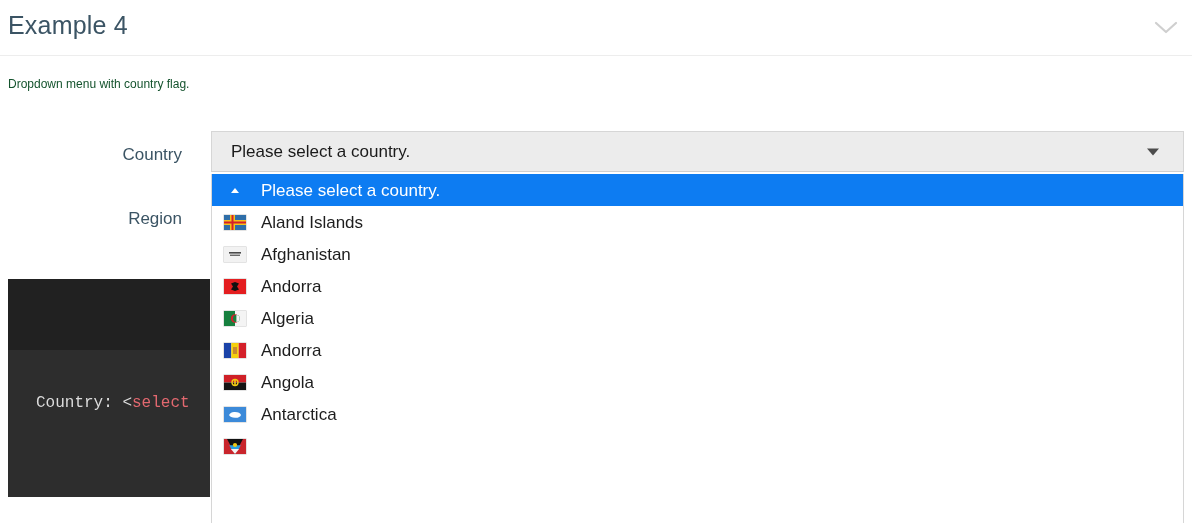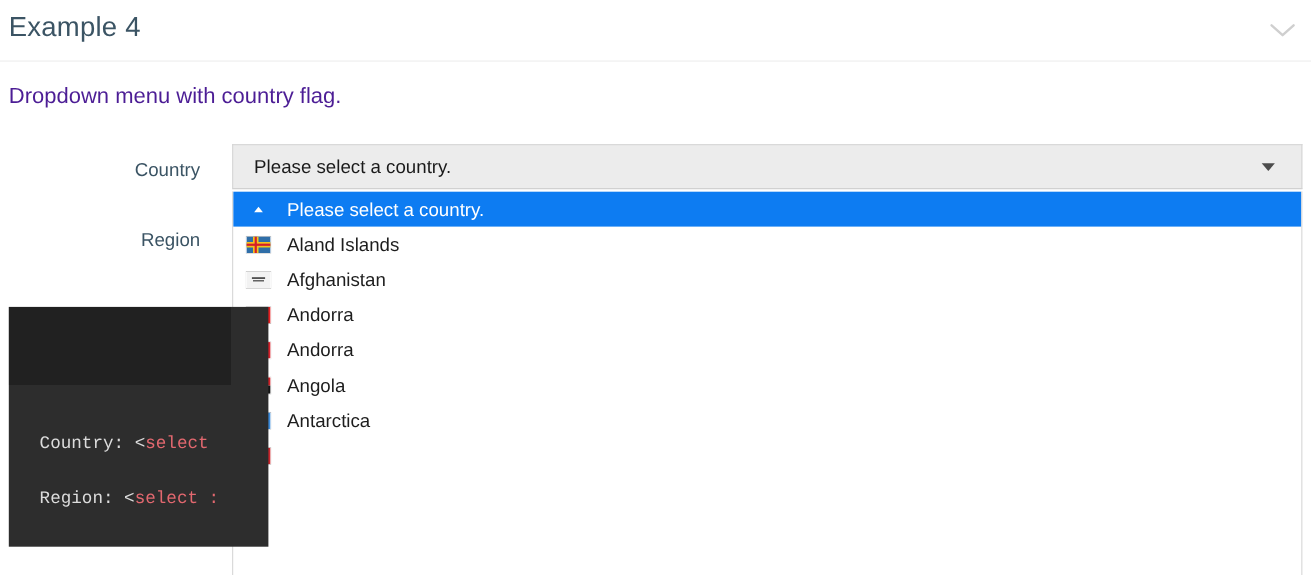--- a/index.html
+++ b/index.html
@@ -42,22 +42,22 @@
     display: flex;
     align-items: center;
     justify-content: center;
   }
   #collapse-toggle svg { display: block; }
 
   
   #description {
     position: absolute;
     left: 8px; top: 77px;
-    font-size: 20px;
-    color: #4c1d95;
+    font-size: 12px;
+    color: #14532d;
     white-space: nowrap;
   }
 
   
   .form-label {
     position: absolute;
     width: 190px;
     text-align: right;
     font-size: 17px;
     color: #3b5464;
@@ -154,21 +154,20 @@
   }
 
   
   #code-block {
     position: absolute;
     left: 8px; top: 279px;
     width: 202px;
     height: 218px;
     background: #2d2d2d;
     overflow: hidden;
-    padding-left: 34px;
   }
   #code-block-header {
     position: absolute;
     left: 0; top: 0;
     width: 202px;
     height: 71px;
     background: #212121;
   }
   #code-body {
     position: absolute;
@@ -248,20 +247,32 @@
         <svg class="flag" width="22" height="15" viewBox="0 0 22 15">
           <rect width="22" height="15" fill="#e41e20"></rect>
               <path d="M7 4.5 L11 3 L15 4.5 L13 7.5 L15 10.5 L11 12 L7 10.5 L9 7.5 Z" fill="#111"></path>
         </svg>
       </span>
       <span class="opt-label">Andorra</span>
     </div>
     <div class="dropdown-option">
       <span class="opt-icon">
         <svg class="flag" width="22" height="15" viewBox="0 0 22 15">
+          <rect width="11" height="15" fill="#17803f"></rect>
+              <rect x="11" width="11" height="15" fill="#f4f4f4"></rect>
+              <circle cx="11" cy="7.5" r="4.2" fill="#d3212c"></circle>
+              <circle cx="12.4" cy="7.5" r="3.4" fill="#17803f"></circle>
+              <circle cx="12.4" cy="7.5" r="3.4" fill="#f4f4f4" clip-path="inset(0 0 0 50%)"></circle>
+        </svg>
+      </span>
+      <span class="opt-label">Algeria</span>
+    </div>
+    <div class="dropdown-option">
+      <span class="opt-icon">
+        <svg class="flag" width="22" height="15" viewBox="0 0 22 15">
           <rect width="7.34" height="15" fill="#1b43a8"></rect>
               <rect x="7.34" width="7.33" height="15" fill="#f5d00c"></rect>
               <rect x="14.67" width="7.33" height="15" fill="#d4202a"></rect>
               <rect x="9" y="4" width="4" height="7" fill="#c98b2e"></rect>
         </svg>
       </span>
       <span class="opt-label">Andorra</span>
     </div>
     <div class="dropdown-option">
       <span class="opt-icon">
@@ -293,15 +304,14 @@
               <circle cx="11" cy="6" r="2.1" fill="#f2cb13"></circle>
         </svg>
       </span>
     </div>
   </div>
 
 <div id="code-block">
   <div id="code-block-header"></div>
   <div id="code-body">
     <div class="code-line" id="code-line-1"><span class="tok-punct">Country: &lt;</span><span class="tok-tag">select</span><span class="tok-attr"></span></div>
-    <div class="code-line" id="code-line-2"><span class="tok-punct">Region: &lt;</span><span class="tok-tag">select</span><span class="tok-attr"> :</span></div>
   </div>
 </div>
 
 </body></html>

